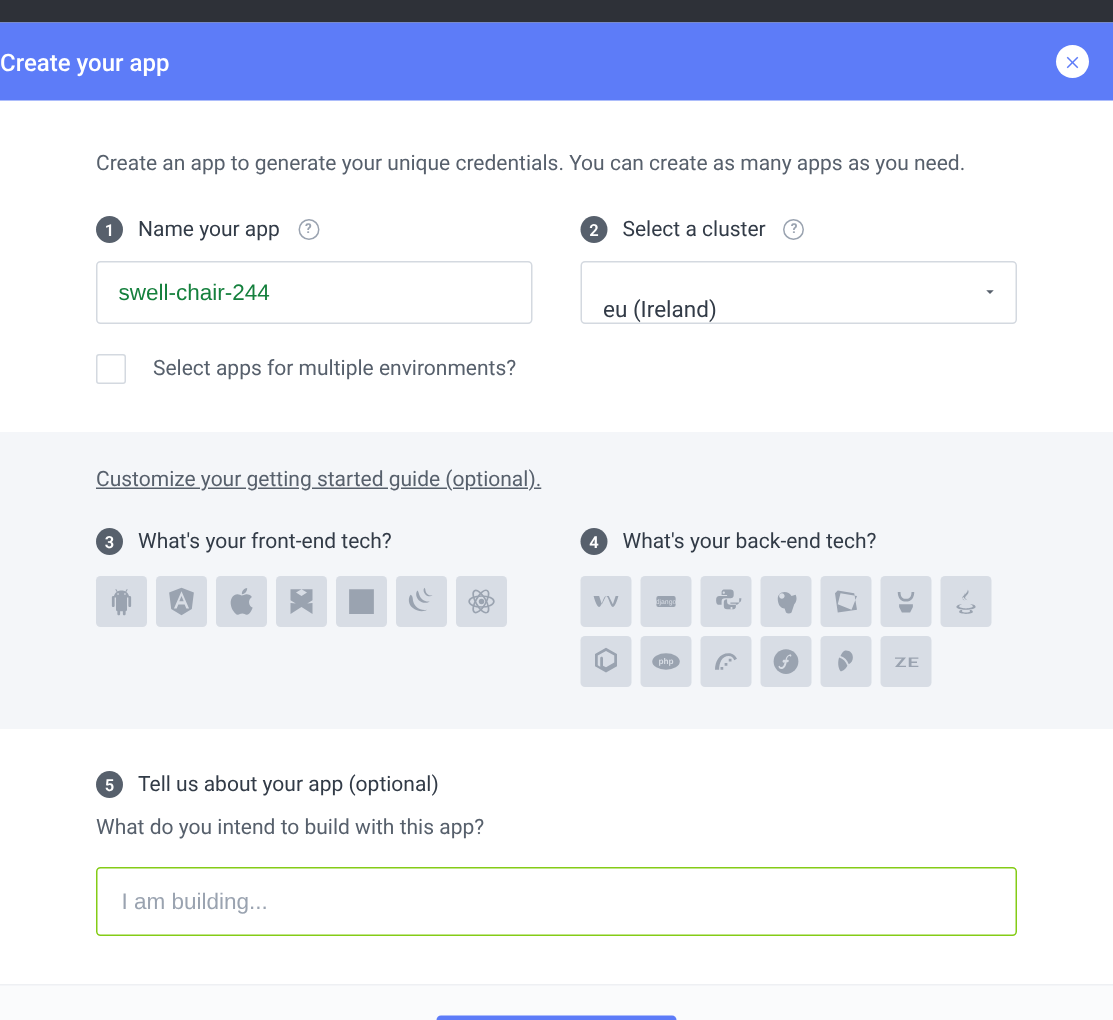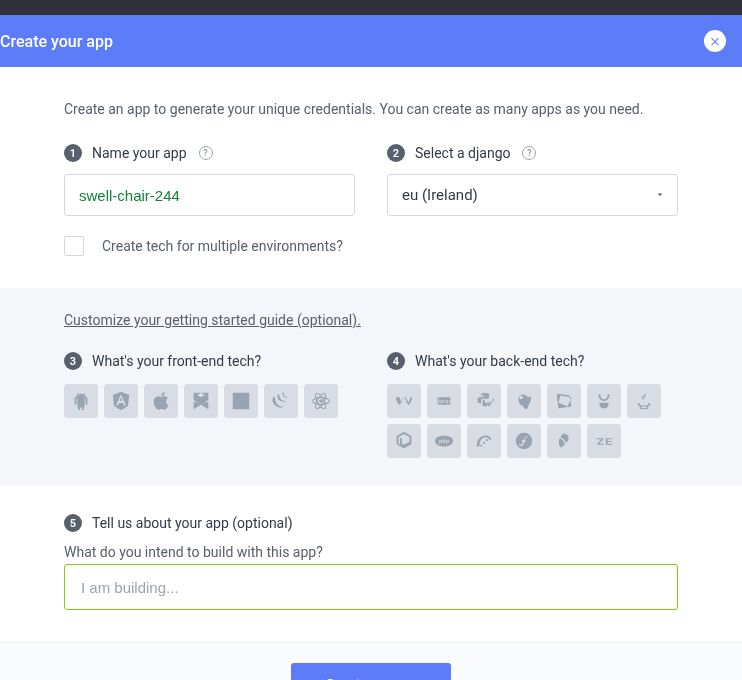--- a/index.html
+++ b/index.html
@@ -73,21 +73,21 @@
       padding: 0 14px; font-size: 15px; color: #15803d;
       outline: none;
     }
     .text-input::placeholder { color: #9aa3b0; }
 
     .select-wrapper { position: relative; }
     .select-display {
       width: 100%; height: 42px;
       border: 1px solid #d4d9e0; border-radius: 3px;
       padding: 0 36px 0 14px; font-size: 15px; color: #323b47;
-      display: flex; align-items: center; cursor: pointer;
+      display: flex; align-items: flex-end; cursor: pointer;
       background: #fff;
     }
     .select-chevron {
       position: absolute; right: 12px; top: 50%; transform: translateY(-50%);
       pointer-events: none;
     }
     .select-chevron svg { width: 12px; height: 12px; fill: #57606c; }
 
     .checkbox-row { display: flex; align-items: center; gap: 18px; margin-top: 20px; }
     .checkbox-box {
@@ -104,21 +104,21 @@
     .tech-grid { display: flex; flex-wrap: wrap; gap: 6px; margin-top: 14px; }
     .tech-tile {
       width: 34px; height: 34px;
       background: #d8dde5; border-radius: 3px;
       display: flex; align-items: center; justify-content: center;
       cursor: pointer;
     }
     .tech-tile svg { width: 22px; height: 22px; fill: #9aa3b0; }
 
     .section-tell { padding: 28px 64px 32px; }
-    .tell-sub { color: #57606c; font-size: 14px; margin-top: 8px; margin-bottom: 4px; }
+    .tell-sub { color: #57606c; font-size: 14px; margin-top: 8px; margin-bottom: 18px; }
     .tell-input {
       width: 100%; height: 46px;
       border: 1px solid #84cc16; border-radius: 3px;
       padding: 0 16px; font-size: 15px; color: #323b47;
       outline: none;
     }
     .tell-input::placeholder { color: #9aa3b0; }
 
     .footer {
       background: #fafbfc; border-top: 1px solid #eef0f3;
@@ -161,39 +161,39 @@
             <span class="step-badge">1</span>
             <span class="field-title">Name your app</span>
             <span class="help-icon">?</span>
           </div>
           <input class="text-input" type="text" value="swell-chair-244" style="">
         </div>
 
         <div class="col">
           <div class="field-label">
             <span class="step-badge">2</span>
-            <span class="field-title">Select a django</span>
+            <span class="field-title">Select a cluster</span>
             <span class="help-icon">?</span>
           </div>
           <div class="select-wrapper">
             <div class="select-display">
               <span>eu (Ireland)</span>
             </div>
             <span class="select-chevron">
               <svg viewBox="0 0 24 24">
                   <path d="M7 10l5 5 5-5z"></path>
                 </svg>
             </span>
           </div>
         </div>
       </div>
 
       <div class="checkbox-row">
         <div class="checkbox-box"></div>
-        <span class="checkbox-label">Create tech for multiple environments?</span>
+        <span class="checkbox-label">Select apps for multiple environments?</span>
       </div>
     </div>
 
     <div class="section-alt">
       <p class="customize-text">Customize your getting started guide (optional).</p>
 
       <div class="tech-row">
         <div class="tech-col">
           <div class="field-label">
             <span class="step-badge">3</span>

